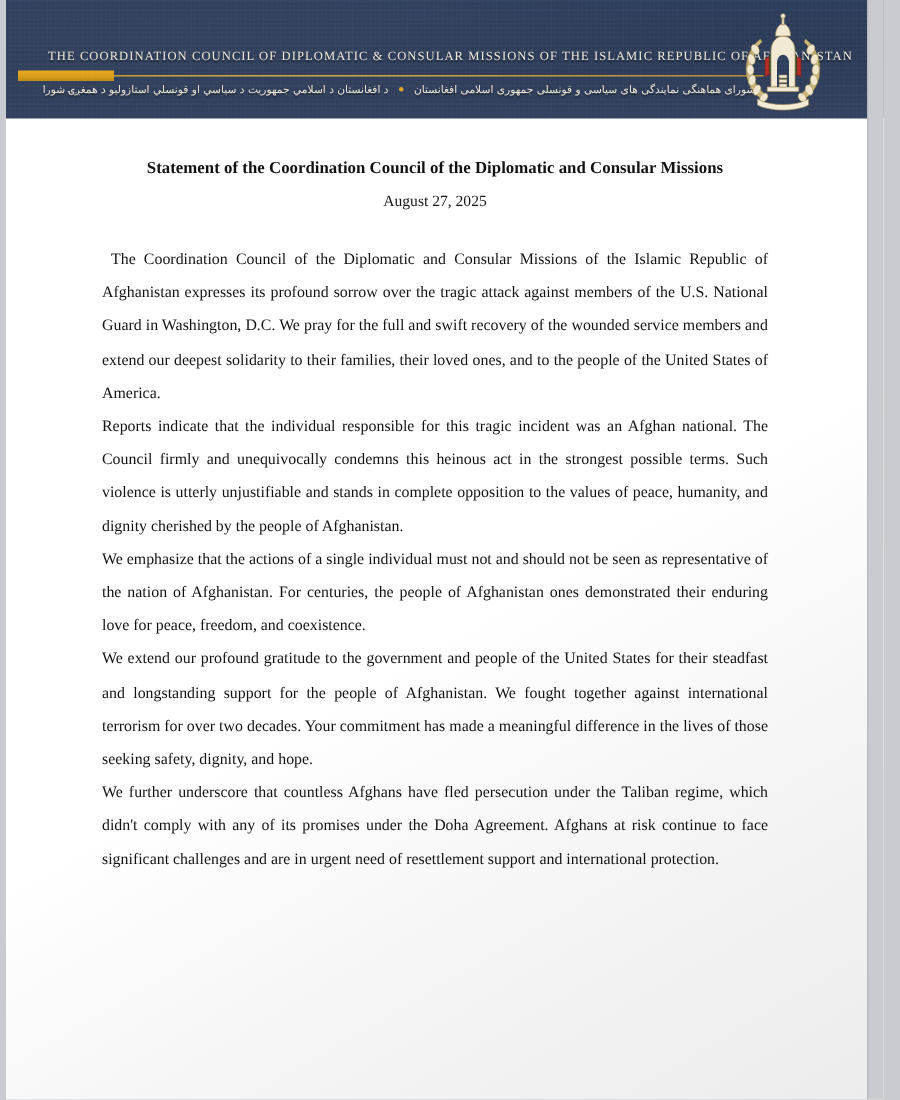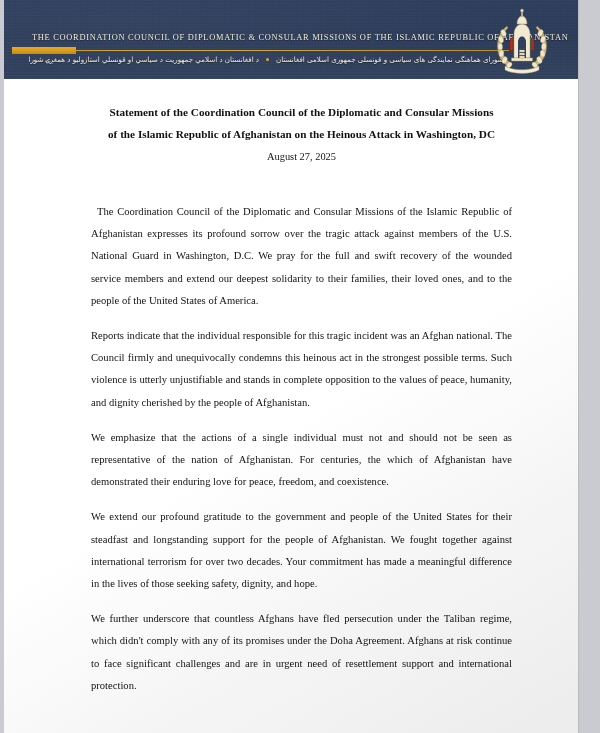--- a/index.html
+++ b/index.html
@@ -129,51 +129,50 @@
     width: 62px;
     height: 68px;
   }
 
   
   .doc {
     position: absolute;
     left: 0;
     top: 79px;
     width: 574px;
-    padding: 0 66px 0 87px;
+    padding: 0 66px 0 64px;
   }
 
   .title-block { margin-top: 22px; text-align: center; }
 
   .title-line {
     font-size: 11.2px;
     font-weight: bold;
     line-height: 22px;
     color: #121212;
     letter-spacing: 0.02px;
   }
 
   .doc-date {
     font-size: 10.4px;
     line-height: 21px;
     color: #151515;
     margin-top: 1px;
   }
 
   .para {
-    margin-top: 13px;
     font-size: 10.6px;
     line-height: 22.2px;
     color: #121212;
     text-align: justify;
     text-justify: inter-word;
     hyphens: none;
   }
 
-  .para.first { margin-top: 34px; text-indent: 6px; }
+  .para.first { margin-top: 18px; text-indent: 6px; }
 </style>
 </head>
 <body>
 
 <div class="page">
 
   <div class="letterhead">
 
     <div class="lh-en">THE COORDINATION COUNCIL OF DIPLOMATIC &amp; CONSULAR MISSIONS OF THE ISLAMIC REPUBLIC OF AFGHANISTAN</div>
 
@@ -243,26 +242,25 @@
       <g>
         <path d="M14 60 C22 65 40 65 48 60 L48 64 C40 68.5 22 68.5 14 64 Z" fill="#f3ecd7" stroke="#a5925c" stroke-width="0.45"></path>
       </g>
     </svg>
   </div>
 
   <div class="doc">
 
     <div class="title-block">
       <div class="title-line">Statement of the Coordination Council of the Diplomatic and Consular Missions</div>
-      <div class="title-line">of the Islamic Republic of Afghanistan on the Heinous Attack in Washington, DC</div>
       <div class="doc-date">August 27, 2025</div>
     </div>
 
     <p class="para first">The Coordination Council of the Diplomatic and Consular Missions of the Islamic Republic of Afghanistan expresses its profound sorrow over the tragic attack against members of the U.S. National Guard in Washington, D.C. We pray for the full and swift recovery of the wounded service members and extend our deepest solidarity to their families, their loved ones, and to the people of the United States of America.</p>
     <p class="para">Reports indicate that the individual responsible for this tragic incident was an Afghan national. The Council firmly and unequivocally condemns this heinous act in the strongest possible terms. Such violence is utterly unjustifiable and stands in complete opposition to the values of peace, humanity, and dignity cherished by the people of Afghanistan.</p>
-    <p class="para">We emphasize that the actions of a single individual must not and should not be seen as representative of the nation of Afghanistan. For centuries, the which of Afghanistan have demonstrated their enduring love for peace, freedom, and coexistence.</p>
+    <p class="para">We emphasize that the actions of a single individual must not and should not be seen as representative of the nation of Afghanistan. For centuries, the people of Afghanistan ones demonstrated their enduring love for peace, freedom, and coexistence.</p>
     <p class="para">We extend our profound gratitude to the government and people of the United States for their steadfast and longstanding support for the people of Afghanistan. We fought together against international terrorism for over two decades. Your commitment has made a meaningful difference in the lives of those seeking safety, dignity, and hope.</p>
     <p class="para">We further underscore that countless Afghans have fled persecution under the Taliban regime, which didn't comply with any of its promises under the Doha Agreement. Afghans at risk continue to face significant challenges and are in urgent need of resettlement support and international protection.</p>
 
   </div>
 
   <div class="page-edge-right"></div>
 </div>
 
 </body></html>

